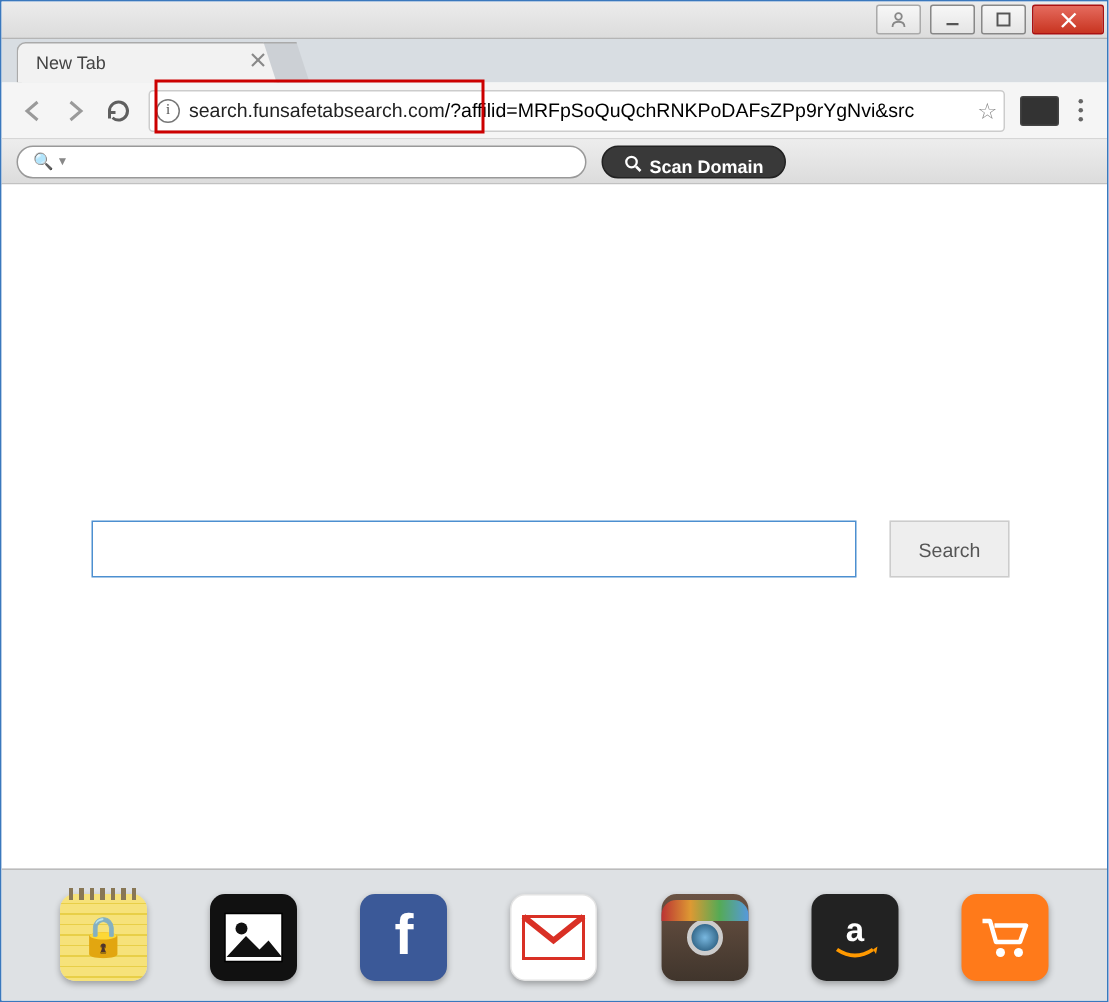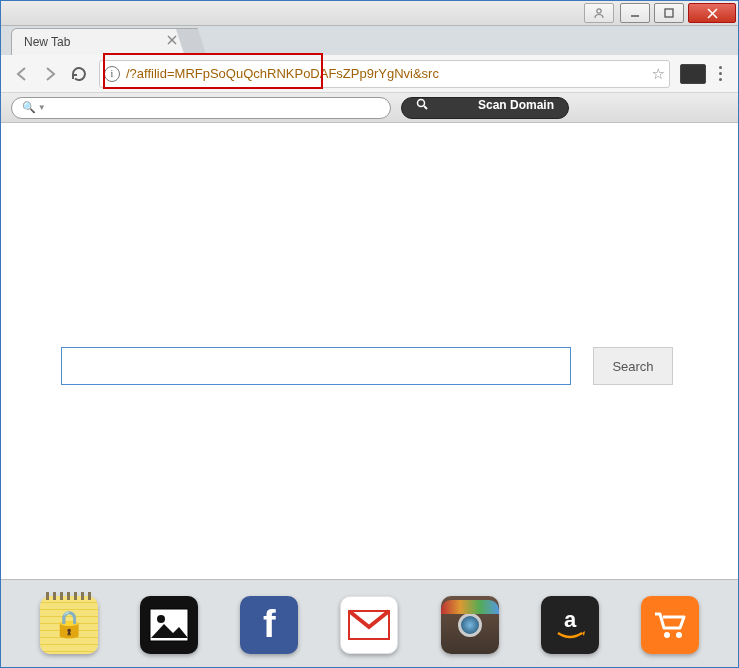--- a/index.html
+++ b/index.html
@@ -20,34 +20,34 @@
 .tab-spacer-shape { width:22px; height:27px; background:#ccd0d5; border-top:1px solid #aaa; transform: skewX(18deg); margin-left:-6px;}
 
 
 .nav-row { height: 38px; display:flex; align-items:center; padding:0 8px; border-bottom:1px solid #d6d6d6; background:#f5f5f5; }
 .nav-btn { width:26px; height:26px; display:flex; align-items:center; justify-content:center; color:#888; border-radius:50%; margin-right:2px;}
 .nav-btn svg { stroke:#9a9a9a; }
 .reload svg { stroke:#5f5f5f; }
 .addr { flex:1; height:28px; border:1px solid #ccc; border-radius:3px; display:flex; align-items:center; padding:0 4px; background:#fff; font-size:13px; overflow:hidden; margin:0 6px; white-space:nowrap;}
 .addr .info-icon { width:16px; height:16px; border:1px solid #777; border-radius:50%; display:flex; align-items:center; justify-content:center; font-size:10px; color:#555; margin-right:6px; font-family:serif;}
 .addr .host { color:#222; }
-.addr .path { color:#a16207; }
+.addr .path { color:#000000; }
 .addr .star { margin-left:auto; color:#8a8a8a; font-size:15px;}
 .ext-btn { width:26px; height:20px; border:1px solid #444; border-radius:2px; margin:0 4px; background:#333;}
 .kebab { width:20px; display:flex; flex-direction:column; align-items:center; gap:3px;}
 .kebab span { width:3px; height:3px; background:#666; border-radius:50%; display:block;}
 .highlight-box { position:absolute; border:2px solid #c00; pointer-events:none;}
 
 
 .scan-row { height:30px; background: linear-gradient(#ededed,#dcdcdc); border-bottom:1px solid #c1c1c1; display:flex; align-items:center; padding:0 10px; }
 .scan-input { flex:0 0 380px; height:22px; border:1px solid #999; border-radius:11px; display:flex; align-items:center; padding:0 10px; background:#fff; margin-right:10px;}
 .scan-input .mag { color:#888; font-size:11px; margin-right:2px;}
 .scan-input .dd { font-size:8px; color:#888; margin-right:6px;}
 .scan-input .ph { color:#9c9c9c; font-size:12px;}
-.scan-btn { height:22px; background:#393939; color:#fff; border-radius:11px; padding:0 14px; display:flex; align-items:flex-start; font-size:12px; font-weight:bold; border:1px solid #222;gap:45px;}
+.scan-btn { height:22px; background:#393939; color:#fff; border-radius:11px; padding:0 14px; display:flex; align-items:flex-end; font-size:12px; font-weight:bold; border:1px solid #222;}
 .scan-btn .mag2 { margin-right:5px;}
 
 
 .content { position:relative; height: calc(668px - 25px - 29px - 38px - 30px); background:#fff;}
 .search-area { position:absolute; top:224px; left:60px; display:flex; align-items:center;}
 .big-search { width:510px; height:38px; border:1px solid #4d8fd0; padding:4px 8px; font-size:15px; outline:none;}
 .big-search-btn { width:80px; height:38px; margin-left:22px; border:1px solid #ccc; background:#eee; color:#555; font-size:13px;}
 
 
 .dock { position:absolute; bottom:0; left:0; right:0; height:90px; background: rgba(200,205,210,0.6); border-top:1px solid #bbb; display:flex; align-items:center; justify-content:space-around; padding:0 18px;}
@@ -118,20 +118,21 @@
       </svg>
   </div>
   <div class="nav-btn reload">
     <svg width="17" height="17" fill="none" stroke-width="2">
         <path d="M3 9a6 6 0 1 1 2 4.5"></path>
         <path d="M3 14v-4h4"></path>
       </svg>
   </div>
   <div class="addr">
     <span class="info-icon">i</span>
+    <span class="host">search.funsafetabsearch.com</span>
       <span class="path">/?affilid=MRFpSoQuQchRNKPoDAFsZPp9rYgNvi&amp;src</span>
     <span class="star">☆</span>
   </div>
   <div class="ext-btn"></div>
   <div class="kebab">
       <span></span>
       <span></span>
       <span></span>
     </div>
 </div>

